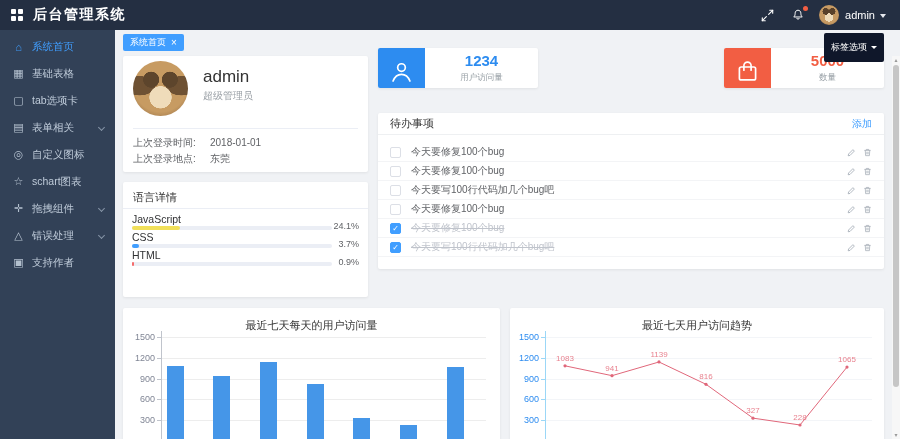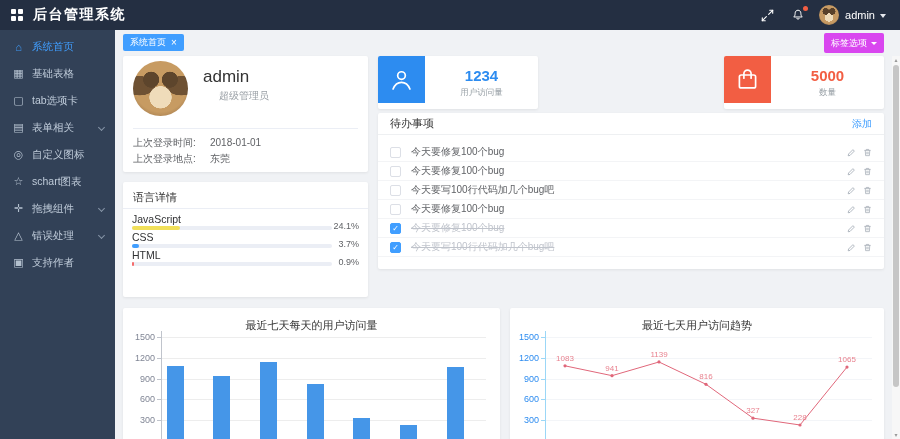--- a/index.html
+++ b/index.html
@@ -39,58 +39,58 @@
   .s-chev { margin-left:auto; margin-right:11px; width:5px; height:5px;
             border-right:1px solid #8694a7; border-bottom:1px solid #8694a7; transform:rotate(45deg); }
 
   
   .main { position:absolute; left:115px; top:30px; width:785px; height:409px; overflow:hidden;
           background:#f0f2f5; }
   .tab { position:absolute; left:8px; top:4px; height:17px; background:#409eff; color:#fff;
          font-size:9px; border-radius:2px; display:flex; align-items:center; padding:0 7px; gap:5px;
          cursor:pointer; z-index:2; }
   .tab-x { font-size:10px; line-height:9px; cursor:pointer; }
-  .tagbtn { position:absolute; right:16px; top:3px; height:20px; background:#d946ef; color:#fff;
+  .tagbtn { position:absolute; right:16px; top:3px; height:29px; background:#0f172a; color:#fff;
             font-size:9px; border-radius:2px; display:flex; align-items:center; padding:0 7px; gap:4px;
             cursor:pointer; z-index:2; }
   .caret-sm { width:0; height:0; border-left:3px solid transparent; border-right:3px solid transparent;
               border-top:3.5px solid #fff; }
 
   .card { position:absolute; background:#fff; border-radius:2px; box-shadow:0 1px 3px rgba(0,0,0,.07); }
 
   
   .profile-card { left:8px; top:26px; width:245px; height:116px; }
   .p-avatar { position:absolute; left:10px; top:5px; width:55px; height:55px; border-radius:50%;
       background:
         radial-gradient(circle at 33% 34%, #5d452c 0 15%, rgba(0,0,0,0) 16%),
         radial-gradient(circle at 67% 34%, #5d452c 0 15%, rgba(0,0,0,0) 16%),
         radial-gradient(circle at 50% 66%, #efdcba 0 24%, rgba(0,0,0,0) 25%),
         radial-gradient(ellipse at 12% 45%, #6e5133 0 22%, rgba(0,0,0,0) 23%),
         radial-gradient(ellipse at 88% 45%, #6e5133 0 22%, rgba(0,0,0,0) 23%),
         radial-gradient(circle at 50% 45%, #c79b62 0 64%, #84603c 100%); }
   .p-name { position:absolute; left:80px; top:11px; font-size:17px; color:#333; }
-  .p-role { position:absolute; left:96px; top:33px; font-size:10px; color:#9aa0a6; }
+  .p-role { position:absolute; left:80px; top:33px; font-size:10px; color:#9aa0a6; }
   .p-div  { position:absolute; left:10px; right:10px; top:72px; border-top:1px solid #ebeef5; }
   .p-row  { position:absolute; left:10px; font-size:10px; color:#606266; }
   .p-row b { display:inline-block; width:77px; font-weight:normal; }
 
   
   .lang-card { left:8px; top:152px; width:245px; height:115px; }
   .c-head { position:absolute; top:8px; left:10px; font-size:11px; color:#333; }
   .l-div { position:absolute; top:26px; left:0; right:0; border-top:1px solid #ebeef5; }
   .lang-rows { position:absolute; top:31px; left:9px; right:9px; }
   .lang-row { position:relative; height:18.2px; }
   .lang-label { font-size:10.5px; color:#303133; line-height:12px; }
   .lang-track { position:absolute; left:0; top:13px; width:200px; height:4px; background:#ebeef5;
                 border-radius:2px; }
   .lang-fill { height:4px; border-radius:2px; }
   .lang-pct { position:absolute; right:0; top:8px; font-size:9px; color:#606266; }
 
   
-  .stat-card { top:26px; width:160px; height:53px; display:flex; overflow:hidden; }
+  .stat-card { top:18px; width:160px; height:40px; display:flex; overflow:hidden; }
   .stat-icon { width:47px; height:47px; display:flex; align-items:center; justify-content:center; }
   .stat-body { flex:1; display:flex; flex-direction:column; align-items:center; justify-content:center; }
   .stat-value { font-size:15px; font-weight:bold; }
   .stat-label { font-size:8.5px; color:#98a0a6; margin-top:3px; }
 
   
   .todo-card { left:263px; top:83px; width:506px; height:156px; }
   .todo-head { position:absolute; top:0; left:0; right:0; height:22px; border-bottom:1px solid #eef0f2;
                display:flex; align-items:center; padding:0 12px; }
   .todo-add { margin-left:auto; font-size:10px; color:#409eff; cursor:pointer; }

